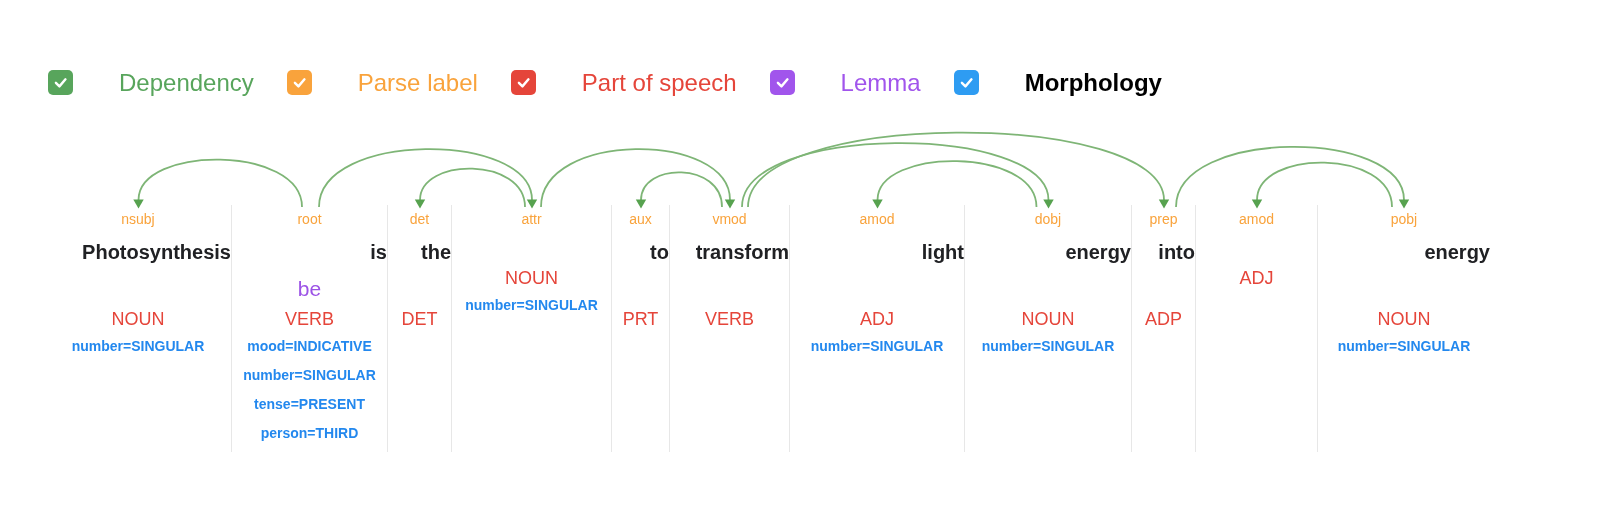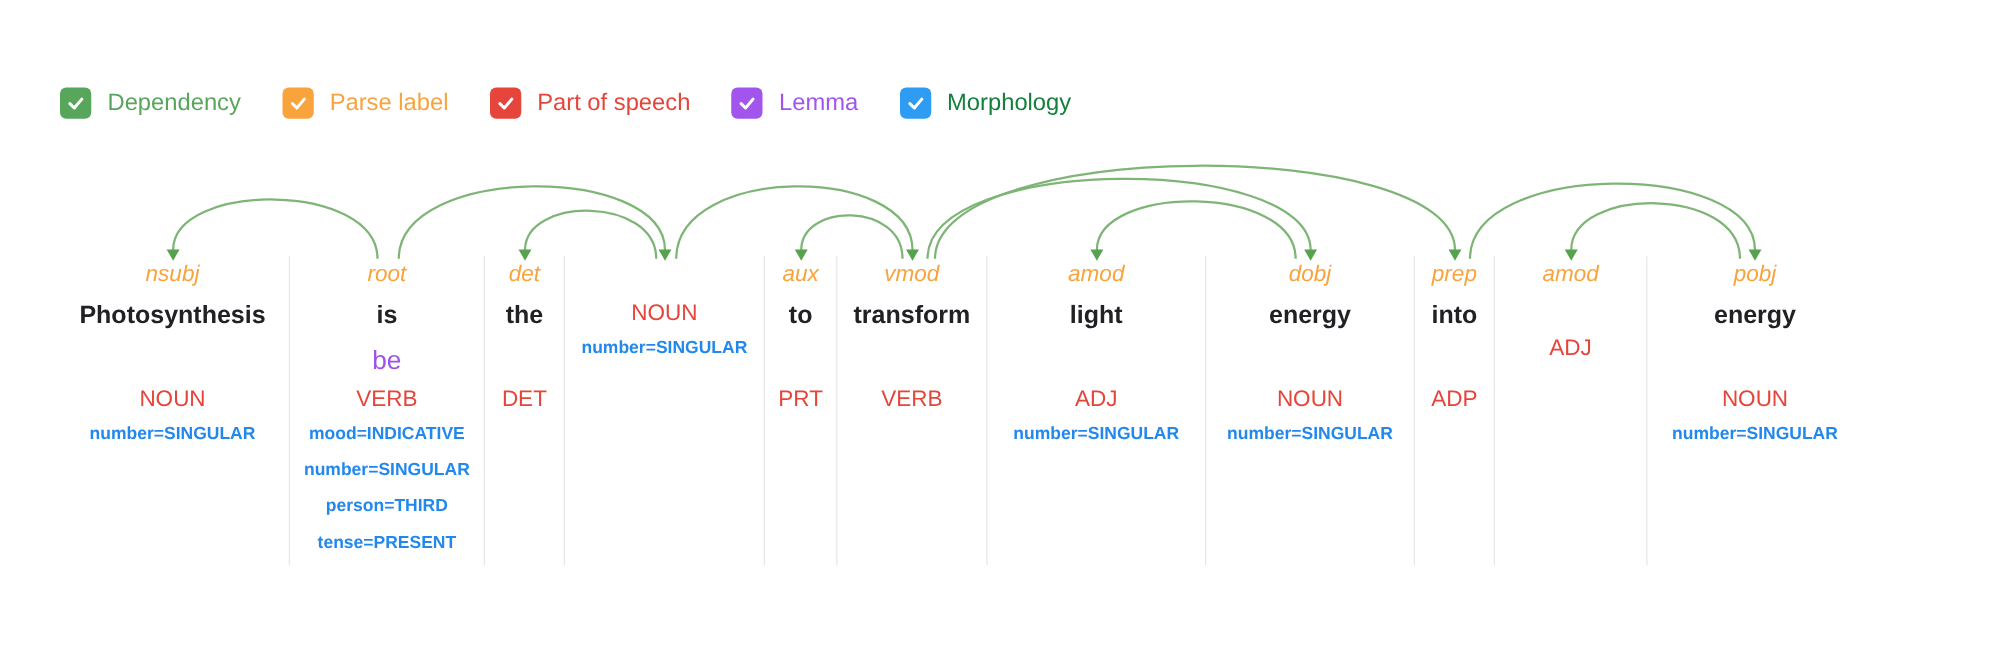--- a/index.html
+++ b/index.html
@@ -15,46 +15,46 @@
     position:absolute;left:48px;top:70px;
     display:flex;align-items:center;gap:33px;
   }
   .legend-item{display:flex;align-items:center;gap:13px;cursor:pointer;}
   .checkbox{
     width:25px;height:25px;border-radius:5px;
     display:flex;align-items:center;justify-content:center;
     flex:0 0 auto;
   }
   .checkbox svg{width:17px;height:17px;display:block;}
-  .legend-label{font-size:19px;line-height:25px;white-space:nowrap;}
+  .legend-label{font-size:24px;line-height:25px;white-space:nowrap;margin-left:33px;}
   
   .arcs{position:absolute;left:0;top:0;pointer-events:none;}
   
   .tokens{
     position:absolute;left:45px;top:205px;
     display:flex;align-items:stretch;
   }
   .token-col{
     box-sizing:border-box;
     min-height:247px;
     border-right:1px solid var(--divider,#e7e7e7);
     text-align:center;
   }
   .token-col:last-child{border-right:none;}
   .parse-label{
     height:26px;padding-top:2px;
-    font-size:18px;line-height:24px;
+    font-size:14px;line-height:24px;
     color:var(--parse,#F9A33C);
-    font-style:italic;
   }
   .word{
     height:38px;padding-top:3px;
     font-size:20px;line-height:33px;font-weight:bold;
     color:var(--word,#202124);
     white-space:nowrap;
+    text-align:right;
   }
   .lemma{
     height:32px;
     font-size:21px;line-height:30px;
     color:var(--lemma,#9C53E6);
   }
   .pos{
     height:26px;
     font-size:18px;line-height:26px;
     color:var(--pos,#E5453A);
@@ -107,21 +107,21 @@
     </span>
     <span class="legend-label" style="color: rgb(161, 85, 236);">Lemma</span>
   </div>
 
   <div class="legend-item">
     <span class="checkbox" style="background: rgb(46, 156, 242);">
       <svg viewBox="0 0 24 24">
         <path d="M5.5 12.5l5 5 8.5-10" fill="none" stroke="#ffffff" stroke-width="3.4" stroke-linecap="round" stroke-linejoin="round"></path>
       </svg>
     </span>
-    <span class="legend-label" style="color: #15803d;">Morphology</span>
+    <span class="legend-label" style="color: #000000; font-weight: bold;">Morphology</span>
   </div>
 </div>
 
   <svg class="arcs" width="1600" height="526" viewBox="0 0 1600 526">
       <path d="M 302 207 C 302 145, 138.5 145, 138.5 200" fill="none" stroke="#7EB576" stroke-width="1.8"></path>
       <polygon points="133.3,199.5 143.7,199.5 138.5,208.5" fill="#57A24F"></polygon>
       <path d="M 525 207 C 525 157, 420 157, 420 200" fill="none" stroke="#7EB576" stroke-width="1.8"></path>
       <polygon points="414.8,199.5 425.2,199.5 420,208.5" fill="#57A24F"></polygon>
       <path d="M 319 207 C 319 131, 532 131, 532 200" fill="none" stroke="#7EB576" stroke-width="1.8"></path>
       <polygon points="526.8,199.5 537.2,199.5 532,208.5" fill="#57A24F"></polygon>
@@ -153,34 +153,35 @@
   </div>
 
   <div class="token-col" style="width: 156px;">
     <div class="parse-label">root</div>
     <div class="word">is</div>
     <div class="lemma">be</div>
     <div class="pos">VERB</div>
     <div class="morph">
           <div>mood=INDICATIVE</div>
           <div>number=SINGULAR</div>
+          <div>tense=PRESENT</div>
           <div>person=THIRD</div>
-          <div>tense=PRESENT</div>
         </div>
   </div>
 
   <div class="token-col" style="width: 64px;">
     <div class="parse-label">det</div>
     <div class="word">the</div>
     <div class="lemma"></div>
     <div class="pos">DET</div>
     <div class="morph"></div>
   </div>
 
   <div class="token-col" style="width: 160px;">
+    <div class="parse-label">attr</div>
     <div class="lemma"></div>
     <div class="pos">NOUN</div>
     <div class="morph">
           <div>number=SINGULAR</div>
         </div>
   </div>
 
   <div class="token-col" style="width: 58px;">
     <div class="parse-label">aux</div>
     <div class="word">to</div>

